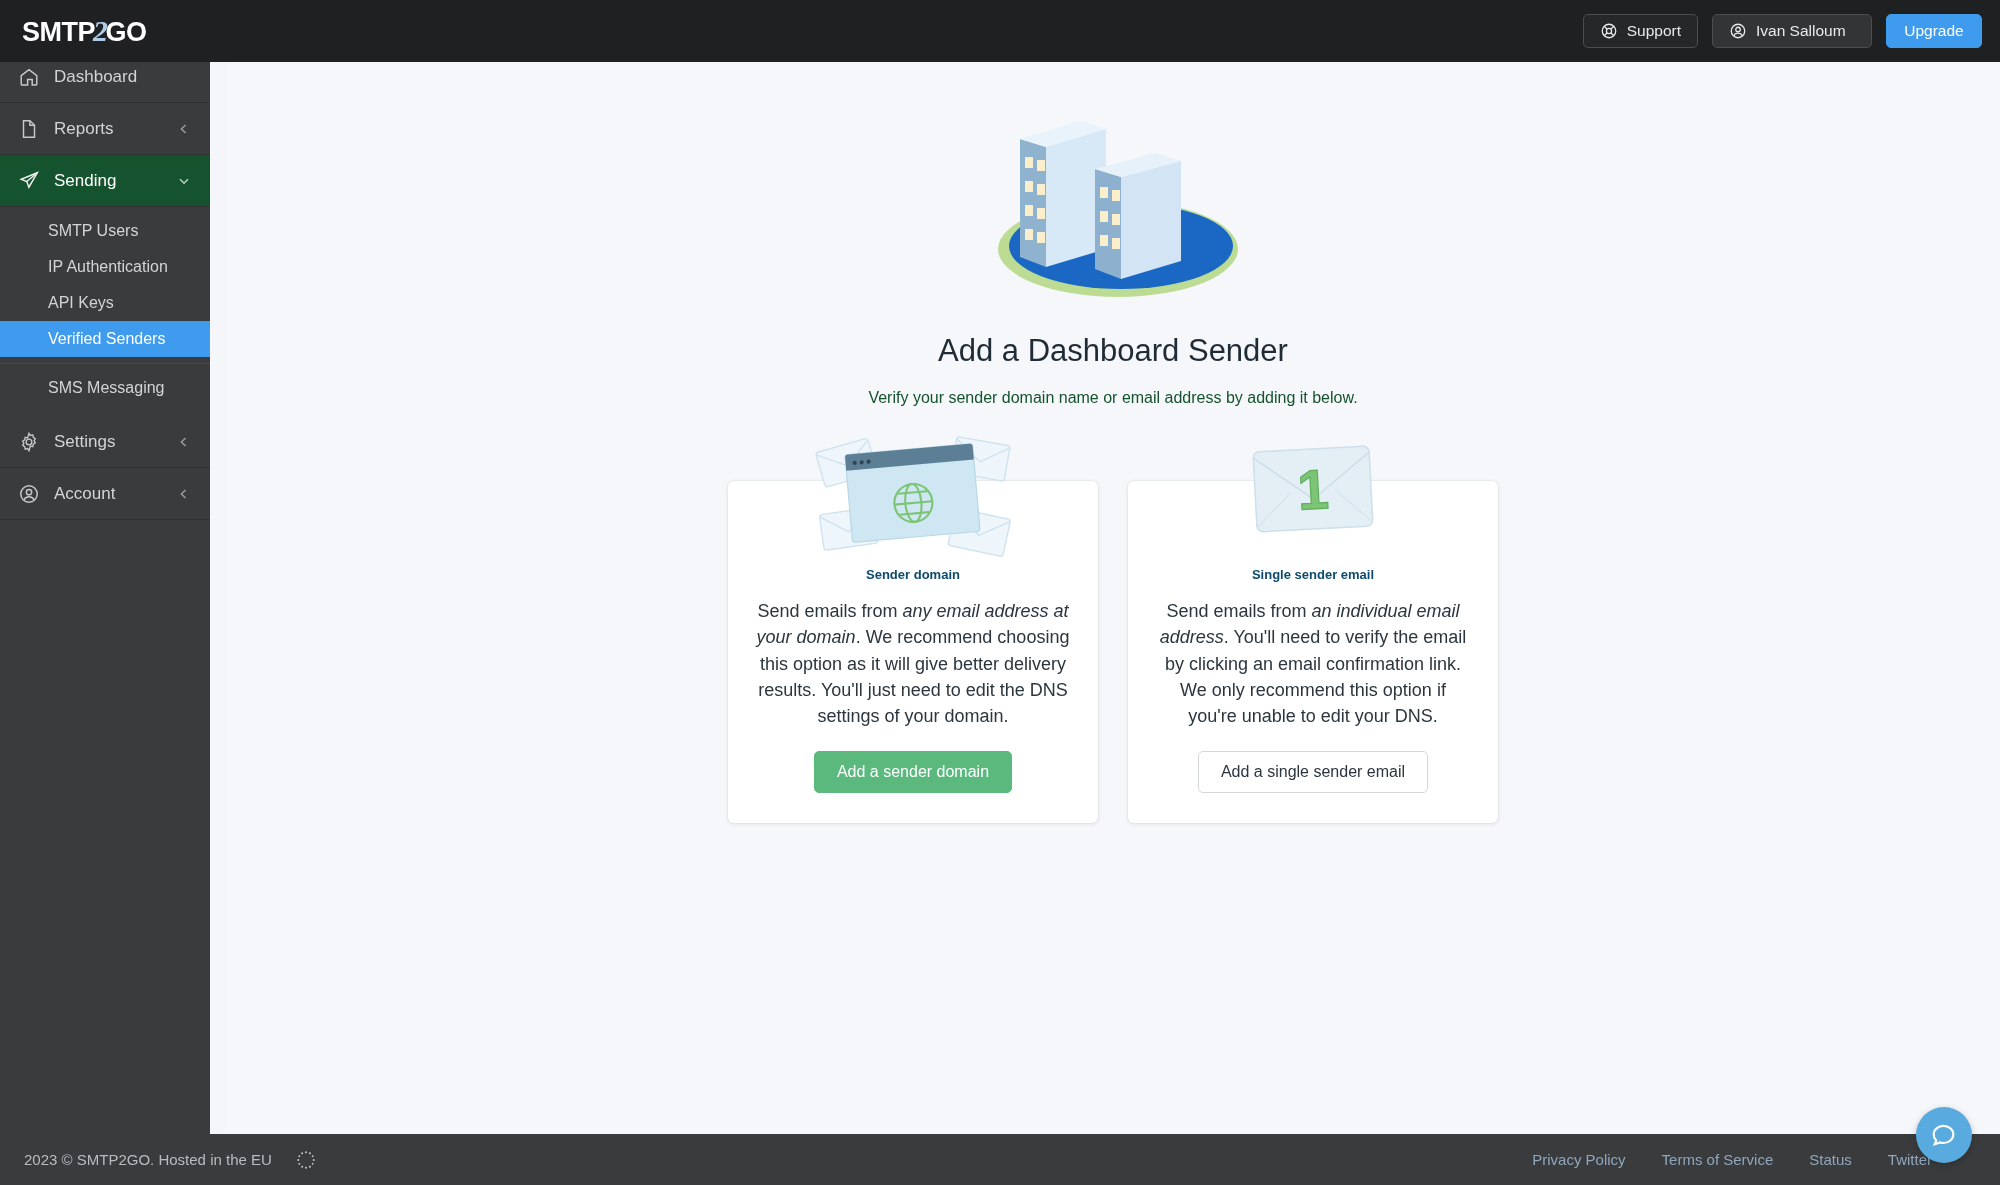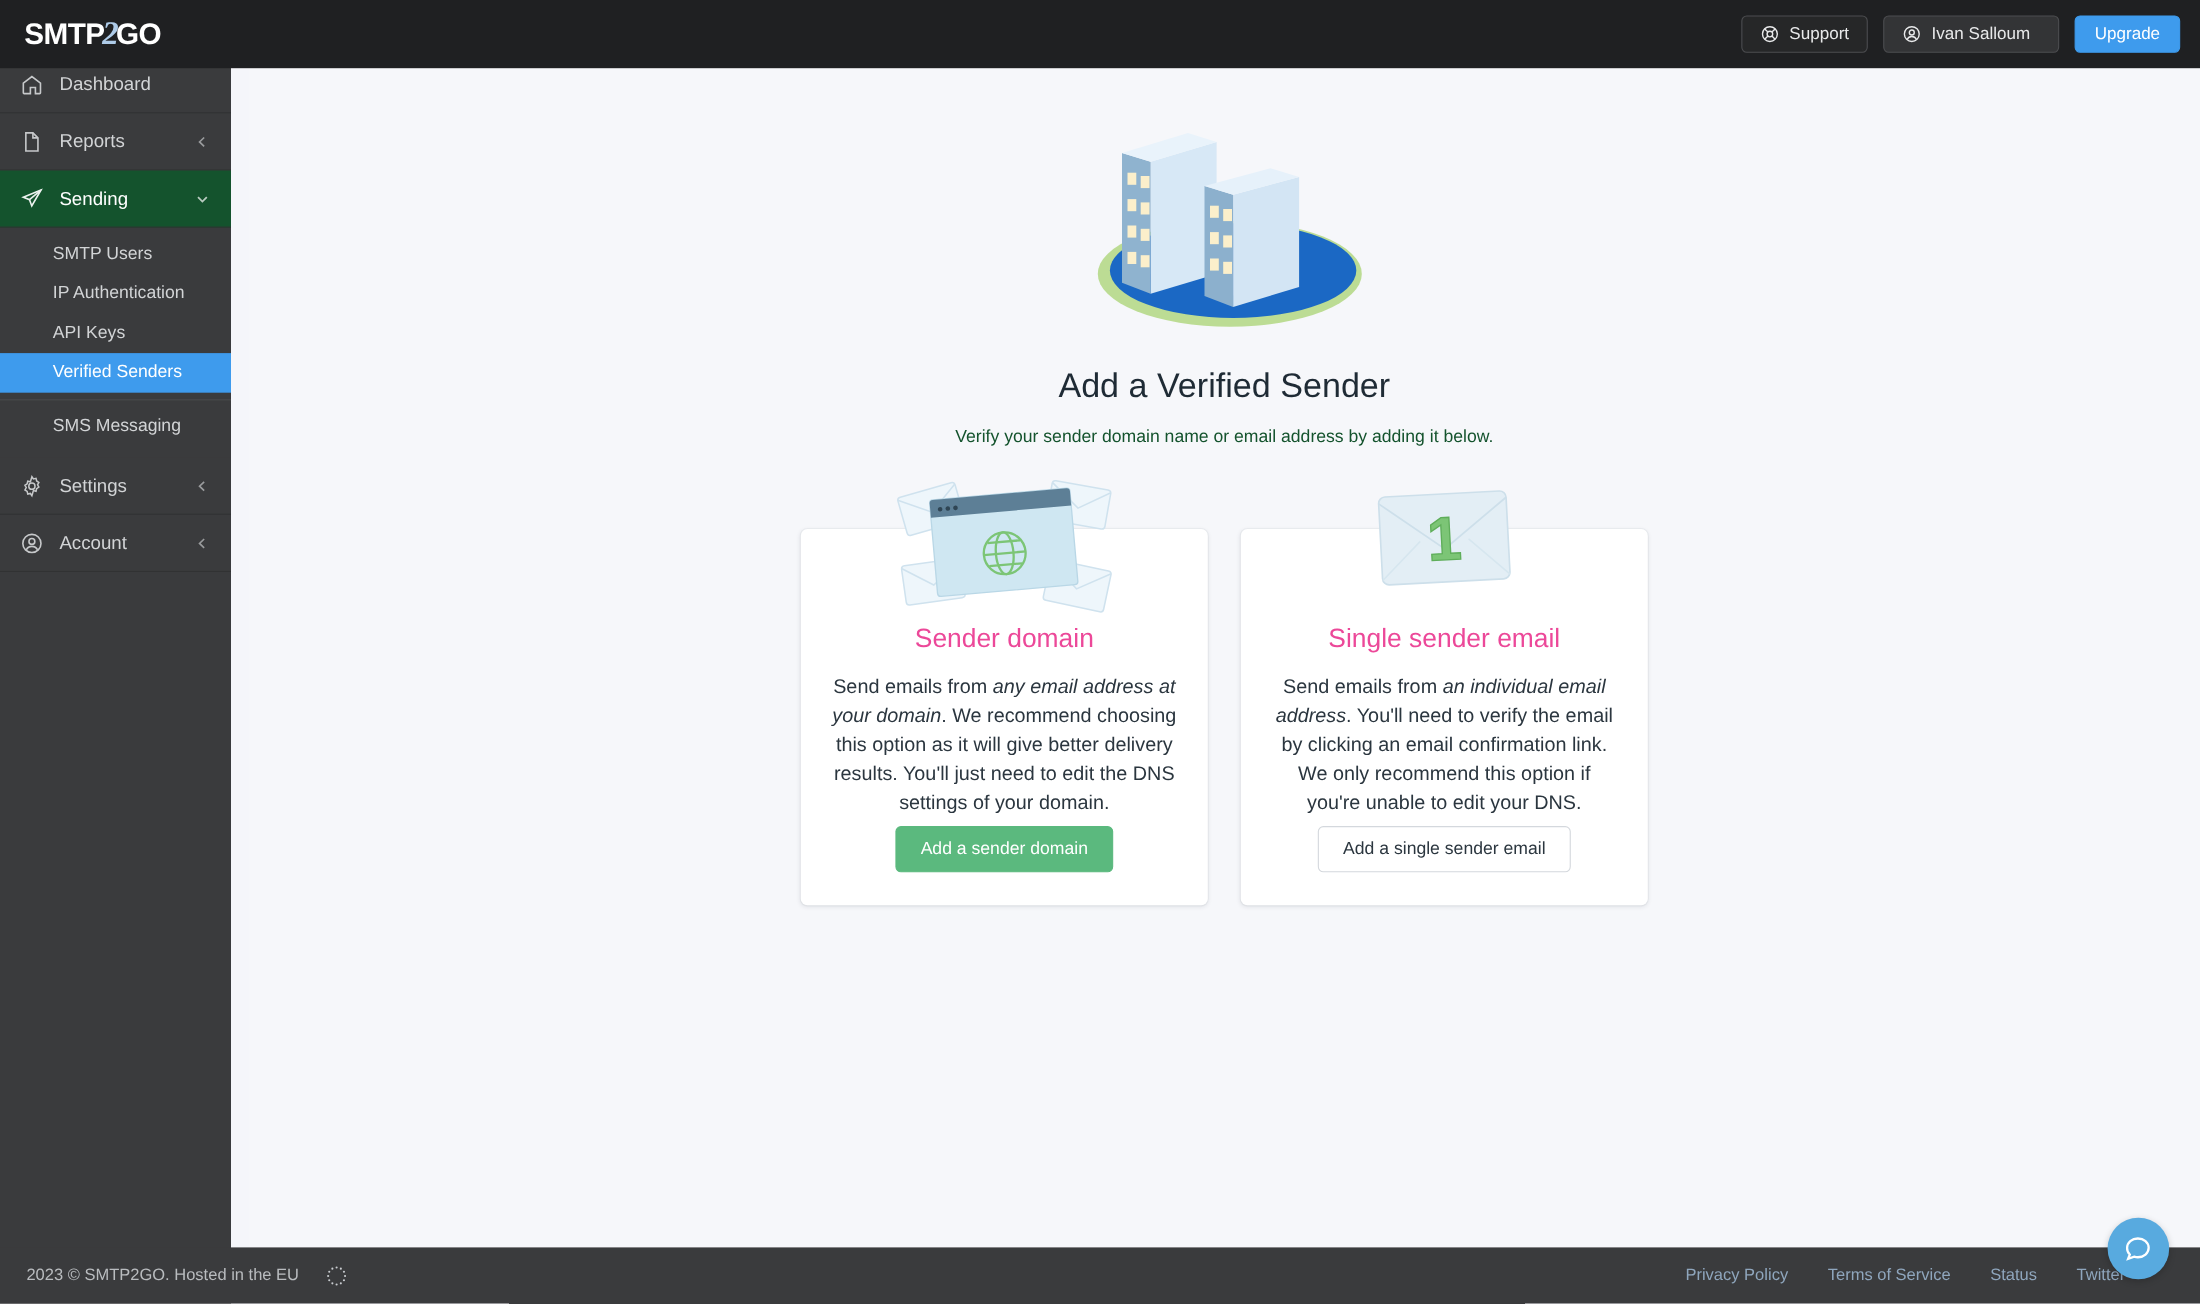--- a/index.html
+++ b/index.html
@@ -116,21 +116,21 @@
     box-shadow: 0 1px 4px rgba(30,40,60,.10), 0 0 0 1px rgba(40,50,70,.035);
     padding: 86px 28px 30px 28px;
     display: flex; flex-direction: column; align-items: center;
   }
   .card-art {
     position: absolute; top: -60px; left: 50%;
     transform: translateX(-50%);
     pointer-events: none;
   }
   .card-title {
-    font-size: 24px; font-weight: normal; color: #ec4899;
+    font-size: 13px; font-weight: bold; color: #0c4a6e;
     margin-bottom: 16px; text-align: center;
   }
   .card-text {
     font-size: 18px; line-height: 1.46;
     color: #2b363f; text-align: center;
   }
   .card-text i { font-style: italic; }
   .card-btn {
     margin-top: auto;
     padding: 11px 22px; border-radius: 5px;
@@ -313,21 +313,21 @@
         <rect x="142" y="88" width="8" height="11"></rect>
           <rect x="154" y="91" width="8" height="11"></rect>
         <rect x="142" y="112" width="8" height="11"></rect>
           <rect x="154" y="115" width="8" height="11"></rect>
         <rect x="142" y="136" width="8" height="11"></rect>
           <rect x="154" y="139" width="8" height="11"></rect>
       </g>
     </svg>
   </div>
 
-  <div class="page-title">Add a Verified Sender</div>
+  <div class="page-title">Add a Dashboard Sender</div>
   <div class="page-sub">Verify your sender domain name or email address by adding it below.</div>
 
   <div class="cards">
 
     <div class="card">
       <div class="card-art">
         <svg width="215" height="140" viewBox="0 0 215 140">
           <g fill="#eef6fb" stroke="#cfe2ee" stroke-width="1.4">
             <g transform="rotate(-16 40 42)">
                 <rect x="14" y="24" width="54" height="36" rx="3"></rect>

